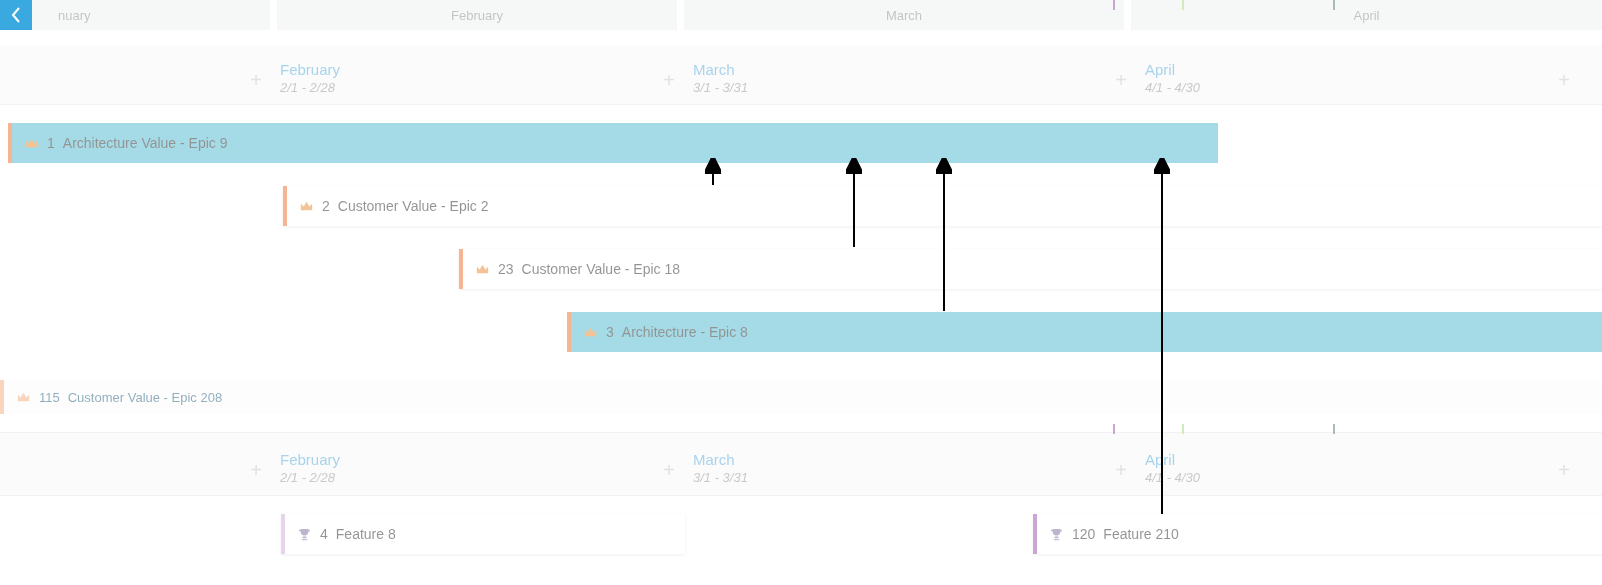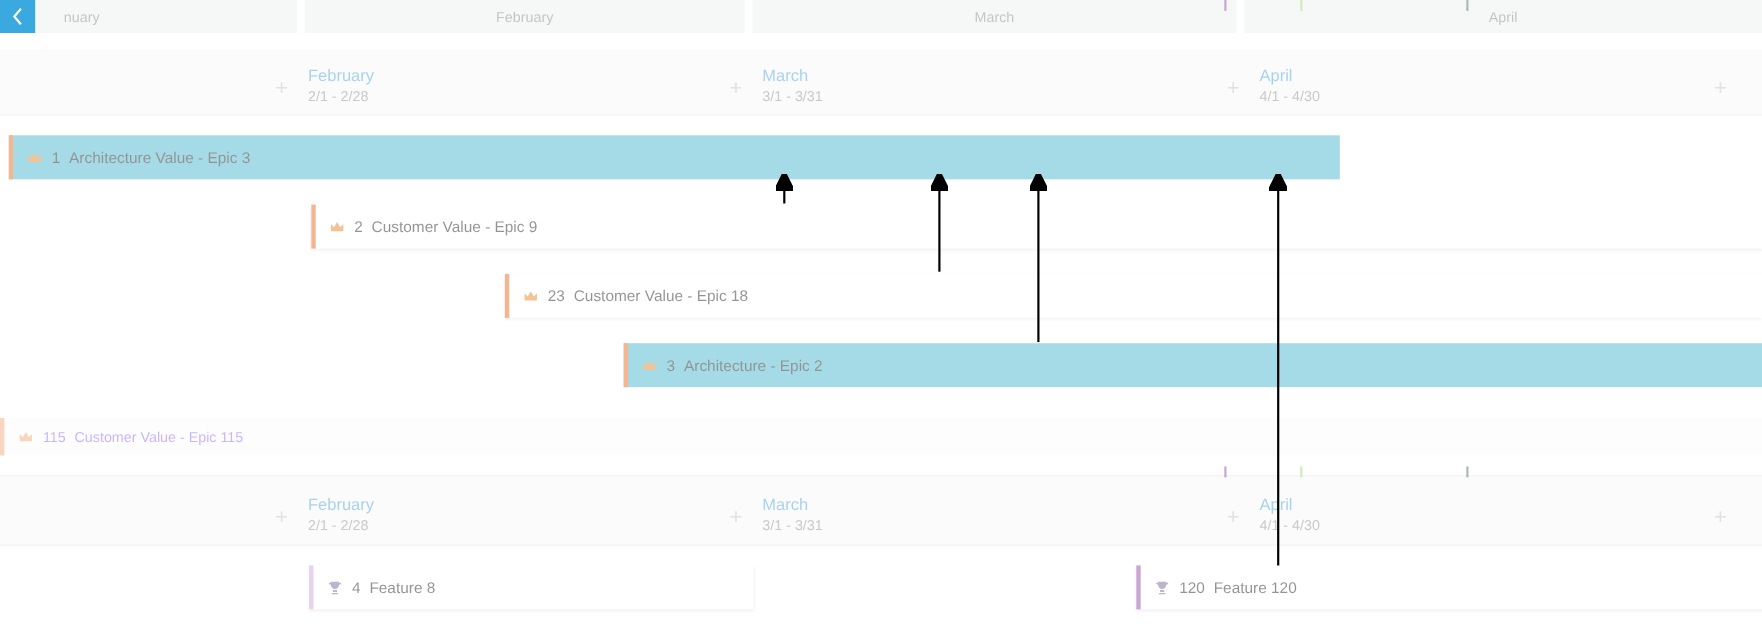--- a/index.html
+++ b/index.html
@@ -65,21 +65,21 @@
     color: #bfbfbf;
     font-size: 20px;
     line-height: 20px;
     text-align: center;
     cursor: pointer;
   }
   .lane-header .label {
     display: flex; flex-direction: column; gap: 2px;
   }
   .lane-header .mname { color: #3c9ed6; font-size: 15px; }
-  .lane-header .mrange { color: #888; font-size: 13px; }
+  .lane-header .mrange { color: #888; font-size: 13px; font-style: italic; }
   .lane-header .add-right {
     position: absolute;
     width: 22px; height: 22px;
     color: #bfbfbf;
     font-size: 20px;
     line-height: 20px;
     text-align: center;
     cursor: pointer;
   }
 
@@ -99,21 +99,21 @@
     font-size: 14px;
     color: #111;
     border-left: 4px solid transparent;
     white-space: nowrap;
     cursor: pointer;
   }
   .bar.teal { background: #36afc9; border-left-color: #e85c0d; color: #111; }
   .bar.white { background: #ffffff; border-left-color: #e85c0d; box-shadow: 0 1px 3px rgba(0,0,0,0.15); }
   .bar.purple-feat { background: #ffffff; border-left-color: #8b3aa3; box-shadow: 0 1px 3px rgba(0,0,0,0.15); }
   .bar.lav-feat { background: #ffffff; border-left-color: #c79ed6; box-shadow: 0 1px 3px rgba(0,0,0,0.15); }
-  .bar.thin { height: 34px; font-size: 13px; color: #8b5cf6; border-left-color: #f0a36b; background: #fbfbfb; }
+  .bar.thin { height: 34px; font-size: 13px; color: #0c4a6e; border-left-color: #f0a36b; background: #fbfbfb; }
   .bar .num { font-weight: 400; }
   .bar .ico { display: inline-flex; width: 15px; height: 15px; align-items: center; justify-content: center; }
   .bar .ico svg { width: 15px; height: 15px; }
   .crown-svg { fill: #e57b17; }
   .trophy-svg { fill: #6a5b8e; }
 
   
   .tick {
     position: absolute;
     width: 2px; height: 10px;
@@ -183,61 +183,61 @@
     <div class="add-right" style="left:408px;top:20px;">+</div>
   </div>
 
   <div class="bar teal" style="left:8px;top:123px;width:1210px;">
     <span class="ico">
         <svg class="crown-svg" viewBox="0 0 16 16">
           <path d="M2 12 L2 5 L5 8 L8 3 L11 8 L14 5 L14 12 Z"></path>
         </svg>
       </span>
     <span class="num">1</span>
-    <span>Architecture Value - Epic 3</span>
+    <span>Architecture Value - Epic 9</span>
   </div>
 
   <div class="bar white" style="left:283px;top:186px;width:1319px;">
     <span class="ico">
         <svg class="crown-svg" viewBox="0 0 16 16">
           <path d="M2 12 L2 5 L5 8 L8 3 L11 8 L14 5 L14 12 Z"></path>
         </svg>
       </span>
     <span class="num">2</span>
-    <span>Customer Value - Epic 9</span>
+    <span>Customer Value - Epic 2</span>
   </div>
 
   <div class="bar white" style="left:459px;top:249px;width:1143px;">
     <span class="ico">
         <svg class="crown-svg" viewBox="0 0 16 16">
           <path d="M2 12 L2 5 L5 8 L8 3 L11 8 L14 5 L14 12 Z"></path>
         </svg>
       </span>
     <span class="num">23</span>
     <span>Customer Value - Epic 18</span>
   </div>
 
   <div class="bar teal" style="left:567px;top:312px;width:1035px;">
     <span class="ico">
         <svg class="crown-svg" viewBox="0 0 16 16">
           <path d="M2 12 L2 5 L5 8 L8 3 L11 8 L14 5 L14 12 Z"></path>
         </svg>
       </span>
     <span class="num">3</span>
-    <span>Architecture - Epic 2</span>
+    <span>Architecture - Epic 8</span>
   </div>
 
   <div class="bar thin" style="left:0px;top:380px;width:1602px;">
     <span class="ico">
         <svg viewBox="0 0 16 16" style="fill:#f0a36b;">
           <path d="M2 12 L2 5 L5 8 L8 3 L11 8 L14 5 L14 12 Z"></path>
         </svg>
       </span>
     <span class="num">115</span>
-    <span>Customer Value - Epic 115</span>
+    <span>Customer Value - Epic 208</span>
   </div>
 
   <div class="lane-sep" style="left:0;top:432px;width:1602px;height:64px;background:#f5f5f5;border-top:1px solid #e2e2e2;border-bottom:1px solid #e2e2e2;"></div>
 
   <div class="tick" style="left:1113px;top:424px;background:#8b3aa3;"></div>
   <div class="tick" style="left:1182px;top:424px;background:#9ad66a;"></div>
   <div class="tick" style="left:1333px;top:424px;background:#3e6a57;"></div>
 
   <div class="lane-header" style="left:280px;top:440px;width:400px;">
     <div class="add">+</div>
@@ -272,21 +272,21 @@
     <span>Feature 8</span>
   </div>
 
   <div class="bar purple-feat" style="left:1033px;top:514px;width:596px;">
     <span class="ico">
         <svg class="trophy-svg" viewBox="0 0 16 16">
           <path d="M4 2h8v3a4 4 0 0 1-8 0V2Zm2 8h4v2H6v-2Zm-1 3h6v1H5v-1ZM2 3h2v2a2 2 0 0 1-2-2Zm10 0h2a2 2 0 0 1-2 2V3Z"></path>
         </svg>
       </span>
     <span class="num">120</span>
-    <span>Feature 120</span>
+    <span>Feature 210</span>
   </div>
 
   <svg class="arrows">
     <defs>
       <marker id="ah" markerWidth="8" markerHeight="8" refX="4" refY="4" orient="auto">
         <path d="M0 0 L8 4 L0 8 Z" fill="#000"></path>
       </marker>
     </defs>
     <line x1="713" y1="185" x2="713" y2="166" marker-end="url(#ah)"></line>
     <line x1="854" y1="247" x2="854" y2="166" marker-end="url(#ah)"></line>

